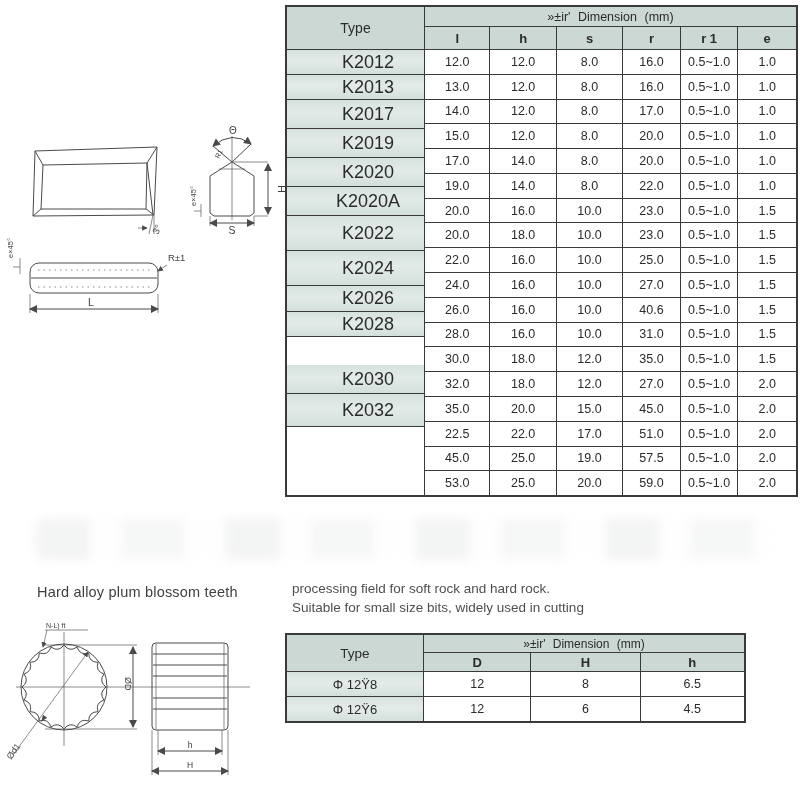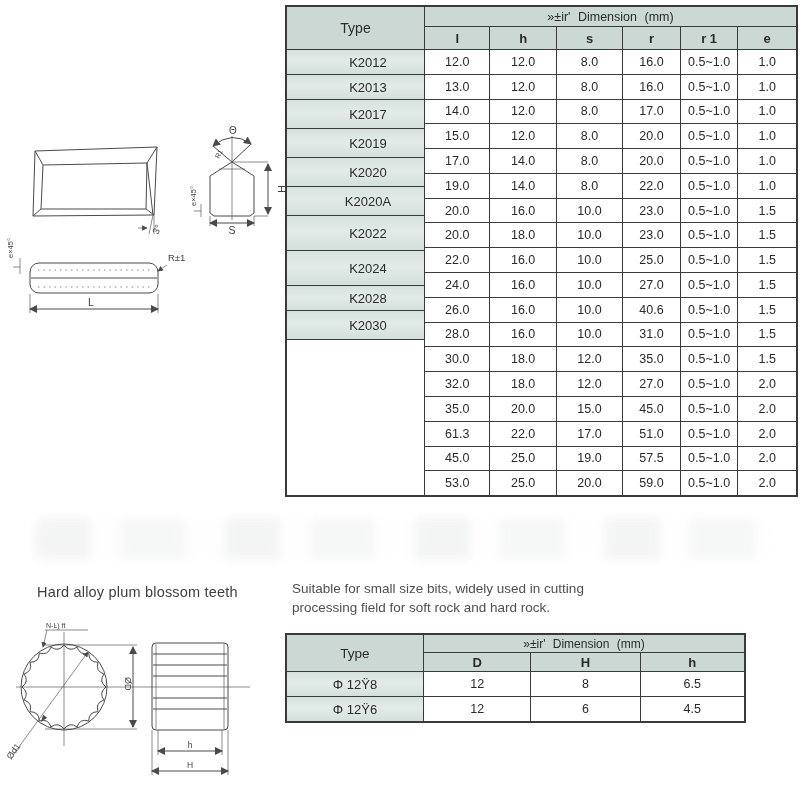--- a/index.html
+++ b/index.html
@@ -22,21 +22,21 @@
              align-items:center;justify-content:center;font-size:14px;}
   .bt-dim{flex:1;display:flex;flex-direction:column;}
   .bt-dim-title{height:20px;flex:none;border-bottom:1px solid var(--bd);display:flex;
                 align-items:center;justify-content:center;font-size:12.5px;word-spacing:4px;}
   .bt-cols{flex:1;display:flex;}
   .bt-col-h{border-right:1px solid var(--bd);display:flex;align-items:center;
             justify-content:center;font-size:13px;font-weight:700;}
   .bt-body{flex:1;display:flex;}
   .bt-types{width:138px;flex:none;border-right:1px solid var(--bd);display:flex;flex-direction:column;}
   .type-cell{border-bottom:1px solid var(--bd);display:flex;align-items:center;justify-content:center;
-             font-size:13px;background:linear-gradient(180deg,#d6e1dd 0%,#e3ebe8 45%,#d3dfda 100%);padding-left:25px;}
+             font-size:18px;background:linear-gradient(180deg,#d6e1dd 0%,#e3ebe8 45%,#d3dfda 100%);padding-left:25px;}
   .bt-grid{flex:1;display:flex;flex-direction:column;}
   .bt-row{flex:1;display:flex;border-bottom:1px solid var(--bd);}
   .bt-cell{display:flex;align-items:center;justify-content:center;font-size:12.5px;
            border-right:1px solid var(--bd);background:#fff;}
   .nb{border-bottom:none !important;}
   .nr{border-right:none !important;}
 
   
   .ghost{position:absolute;left:35px;top:518px;width:740px;height:42px;border-radius:10px;
          filter:blur(5px);opacity:.55;
@@ -158,22 +158,24 @@
     <div class="bt-body">
       <div class="bt-types" id="main-types">
           <div class="type-cell" style="height: 25px; flex: 0 0 auto;">K2012</div>
           <div class="type-cell" style="height: 25px; flex: 0 0 auto;">K2013</div>
           <div class="type-cell" style="height: 29px; flex: 0 0 auto;">K2017</div>
           <div class="type-cell" style="height: 29px; flex: 0 0 auto;">K2019</div>
           <div class="type-cell" style="height: 29px; flex: 0 0 auto;">K2020</div>
           <div class="type-cell" style="height: 29px; flex: 0 0 auto;">K2020A</div>
           <div class="type-cell" style="height: 35px; flex: 0 0 auto;">K2022</div>
           <div class="type-cell" style="height: 35px; flex: 0 0 auto;">K2024</div>
+          <div class="type-cell" style="height: 26px; flex: 0 0 auto;">K2026</div>
           <div class="type-cell" style="height: 25px; flex: 0 0 auto;">K2028</div>
-          <div class="type-cell" style="height: 29px; flex: 0 0 auto;">K2030</div>
+          <div class="type-cell" style="height: 29px; flex: 0 0 auto; margin-top: 28px;">K2030</div>
+          <div class="type-cell" style="height: 33px; flex: 0 0 auto;">K2032</div>
         </div>
       <div class="bt-grid" id="main-grid">
           <div class="bt-row">
             <div class="bt-cell" style="flex: 66 1 0%;">12.0</div>
             <div class="bt-cell" style="flex: 67 1 0%;">12.0</div>
             <div class="bt-cell" style="flex: 67 1 0%;">8.0</div>
             <div class="bt-cell" style="flex: 58 1 0%;">16.0</div>
             <div class="bt-cell" style="flex: 58 1 0%;">0.5~1.0</div>
             <div class="bt-cell nr" style="flex: 59 1 0%;">1.0</div>
           </div>
@@ -283,21 +285,21 @@
           </div>
           <div class="bt-row">
             <div class="bt-cell" style="flex: 66 1 0%;">35.0</div>
             <div class="bt-cell" style="flex: 67 1 0%;">20.0</div>
             <div class="bt-cell" style="flex: 67 1 0%;">15.0</div>
             <div class="bt-cell" style="flex: 58 1 0%;">45.0</div>
             <div class="bt-cell" style="flex: 58 1 0%;">0.5~1.0</div>
             <div class="bt-cell nr" style="flex: 59 1 0%;">2.0</div>
           </div>
           <div class="bt-row">
-            <div class="bt-cell" style="flex: 66 1 0%;">61.3</div>
+            <div class="bt-cell" style="flex: 66 1 0%;">22.5</div>
             <div class="bt-cell" style="flex: 67 1 0%;">22.0</div>
             <div class="bt-cell" style="flex: 67 1 0%;">17.0</div>
             <div class="bt-cell" style="flex: 58 1 0%;">51.0</div>
             <div class="bt-cell" style="flex: 58 1 0%;">0.5~1.0</div>
             <div class="bt-cell nr" style="flex: 59 1 0%;">2.0</div>
           </div>
           <div class="bt-row">
             <div class="bt-cell" style="flex: 66 1 0%;">45.0</div>
             <div class="bt-cell" style="flex: 67 1 0%;">25.0</div>
             <div class="bt-cell" style="flex: 67 1 0%;">19.0</div>
@@ -314,22 +316,22 @@
             <div class="bt-cell nr" style="flex: 59 1 0%;">2.0</div>
           </div>
         </div>
     </div>
   </div>
 
   <div class="ghost"></div>
 
   <div class="sec-title">Hard alloy plum blossom teeth</div>
   <div class="note">
+    <div>processing field for soft rock and hard rock.</div>
     <div>Suitable for small size bits, widely used in cutting</div>
-    <div>processing field for soft rock and hard rock.</div>
   </div>
 
   <svg style="left:0;top:598px;" width="265" height="189" viewBox="0 0 265 189">
     <defs>
       <marker id="pl-a" viewBox="0 0 8 8" refX="7" refY="4" markerWidth="8" markerHeight="8" orient="auto-start-reverse">
         <path d="M0,0 L8,4 L0,8 Z" fill="#4a4a4a"></path>
       </marker>
     </defs>
     <line class="tn" x1="16" y1="89" x2="250" y2="89"></line>
     <line class="tn" x1="64" y1="34" x2="64" y2="148"></line>

